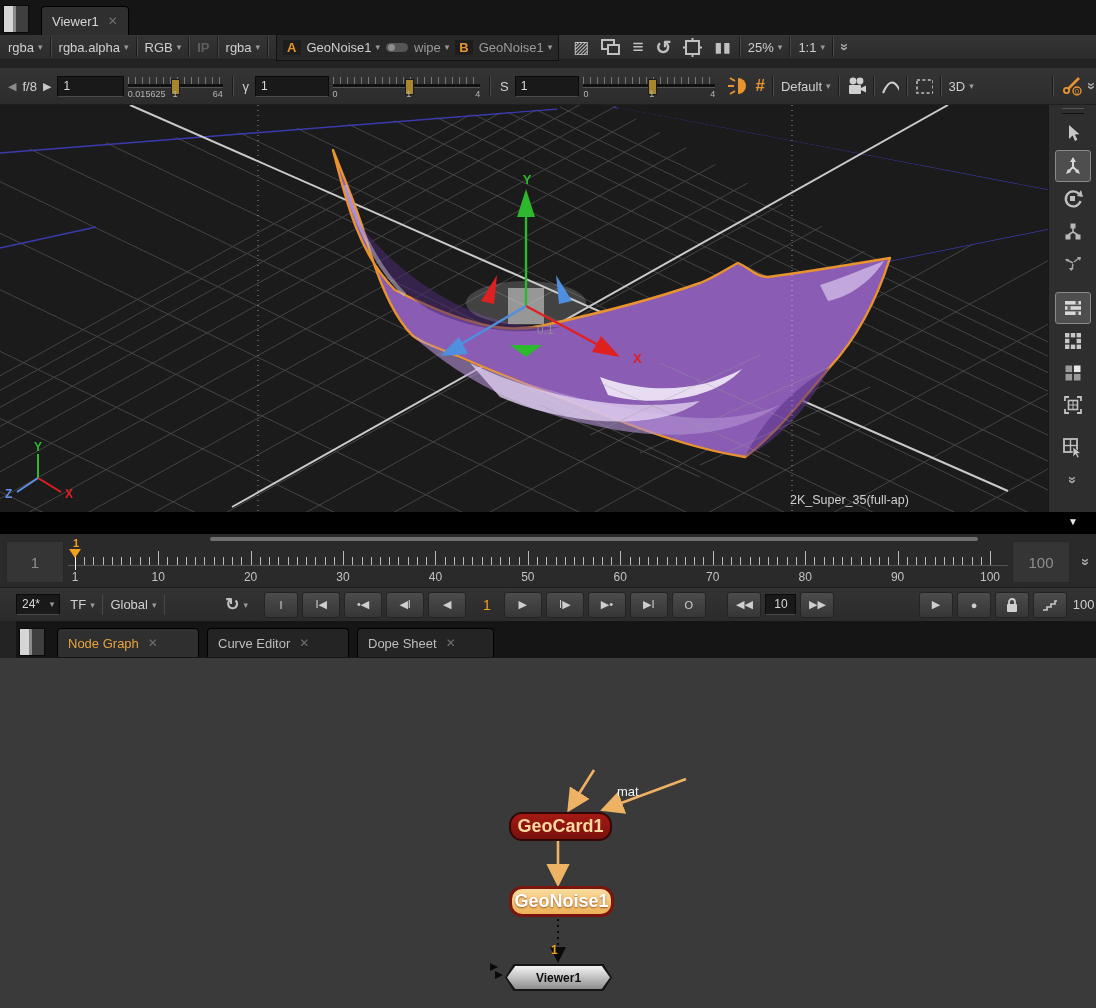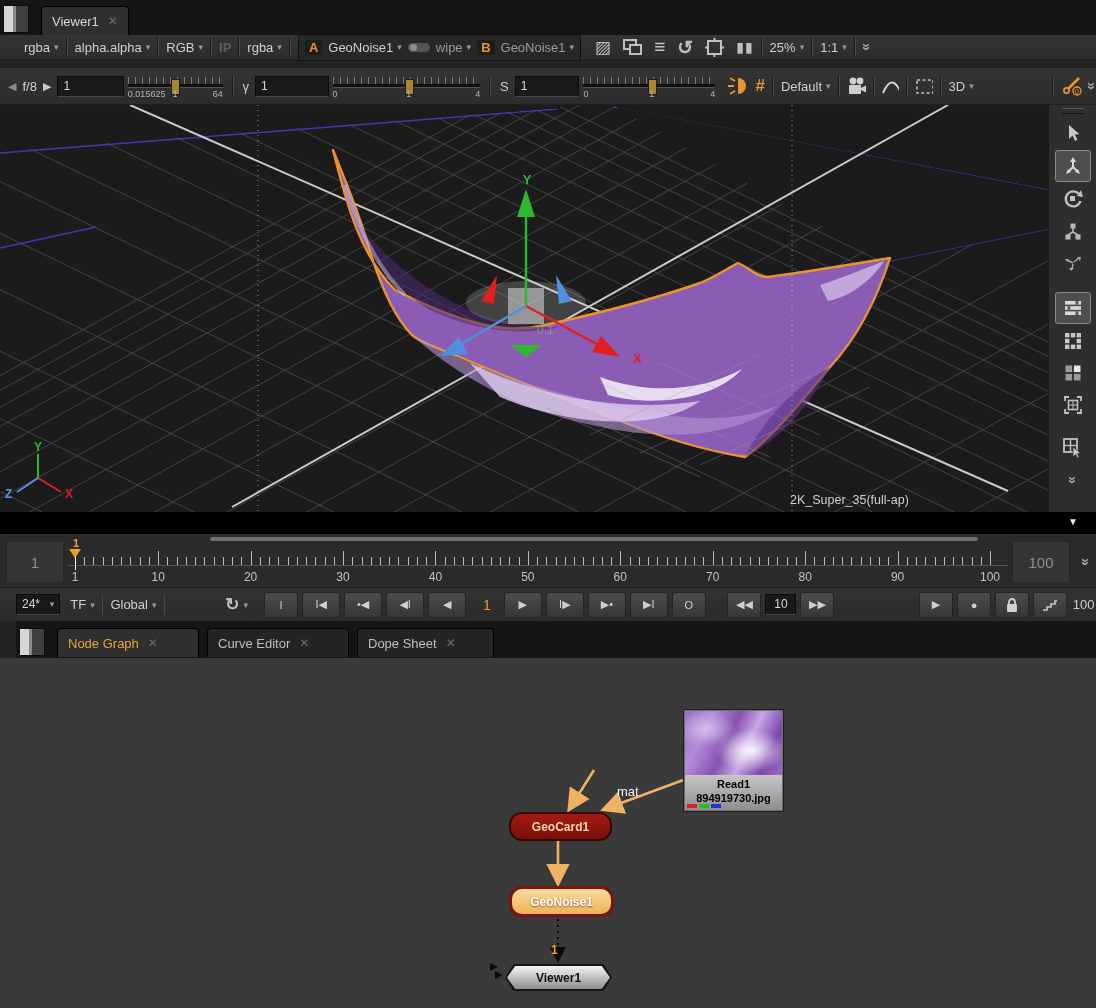--- a/index.html
+++ b/index.html
@@ -40,43 +40,43 @@
         border:1px solid #242424;border-radius:3px;color:#cfcfcf;display:flex;align-items:center;
         justify-content:center;font-size:11px;margin-right:4px;}
   .tbtn.small{min-width:24px;}
   
   .framebox{background:#353535;border:1px solid #272727;color:#8d8d8d;font-size:15px;
             display:flex;align-items:center;justify-content:center;}
   .tick{position:absolute;width:1px;background:#b9b9b9;}
   .ticklabel{position:absolute;color:#c2c2c2;font-size:12px;transform:translateX(-50%);}
   
   .node-pill{position:absolute;width:99px;height:25px;border-radius:13px;display:flex;
-             align-items:center;justify-content:center;font-size:12px;font-weight:bold;}
+             align-items:center;justify-content:center;font-size:18px;font-weight:bold;}
   .nodelabel{font-size:11px;font-weight:bold;color:#000;text-align:center;line-height:1.3;}
   svg text{font-family:"Liberation Sans",sans-serif;}
 </style>
 </head>
 <body>
 
 <div class="abs tabbar row" style="left:0;top:0;width:1096px;height:35px;">
   <div class="paneicon" style="margin:3px 0 0 3px;"></div>
   <div class="tab active" style="margin-left:12px;">
     <span>Viewer1</span>
     <span class="tabclose">✕</span>
   </div>
 </div>
 
-<div class="abs toolbar row" style="left:0;top:35px;width:1096px;height:25px;padding-left:24px;box-sizing:border-box;">
+<div class="abs toolbar row" style="left:0;top:35px;width:1096px;height:25px;padding-left:8px;box-sizing:border-box;">
   <div class="dd">
       <span>rgba</span>
       <span class="caret">▾</span>
     </div>
   <div class="vdiv"></div>
   <div class="dd">
-      <span>alpha.alpha</span>
+      <span>rgba.alpha</span>
       <span class="caret">▾</span>
     </div>
   <div class="vdiv"></div>
   <div class="dd">
       <span>RGB</span>
       <span class="caret">▾</span>
     </div>
   <div class="vdiv"></div>
   <span style="color:#5e5e5e;font-weight:bold;">IP</span>
   <div class="vdiv"></div>
@@ -691,37 +691,20 @@
     <line x1="686" y1="121" x2="605" y2="151" stroke="#eeb264" stroke-width="2.6" marker-end="url(#oarr)"></line>
     <line x1="594" y1="112" x2="570" y2="150" stroke="#eeb264" stroke-width="2.6" marker-end="url(#oarr)"></line>
     <line x1="558" y1="181" x2="558" y2="224" stroke="#eeb264" stroke-width="2.6" marker-end="url(#oarr)"></line>
     <line x1="558" y1="255" x2="558" y2="301" stroke="#0a0a0a" stroke-width="2" stroke-dasharray="2 4" marker-end="url(#barr)"></line>
     <text x="617" y="138" fill="#f2f2f2" font-size="13">mat</text>
     <text x="551" y="296" fill="#f0a01e" font-size="12" font-weight="bold">1</text>
     <polygon points="495,313 503,317 495,321" fill="#0a0a0a"></polygon>
     <polygon points="490,305 498,309 490,313" fill="#0a0a0a"></polygon>
   </svg>
 
-  <div class="abs" style="left:684px;top:52px;width:97px;height:99px;border:1px solid #6f6f6f;outline:1px solid #1e1e1e;background:#9a9a9a;">
-    <div style="width:97px;height:64px;background:
-        radial-gradient(60% 55% at 68% 62%, rgba(255,255,255,0.9), rgba(255,255,255,0) 60%),
-        radial-gradient(45% 40% at 22% 28%, rgba(220,200,240,0.8), rgba(220,200,240,0) 70%),
-        linear-gradient(115deg,#9a6cc6 0%,#b48bd8 22%,#8652b2 45%,#c7a6e4 62%,#7e47ab 82%,#9b6dc4 100%);"></div>
-    <div style="width:97px;height:35px;background:linear-gradient(#c6c6c6,#8e8e8e);position:relative;">
-      <div class="nodelabel" style="padding-top:2px;">
-        <div>Read1</div>
-        <div>894919730.jpg</div>
-      </div>
-      <div class="abs" style="left:2px;bottom:2px;height:4px;display:flex;">
-        <div style="width:10px;height:4px;background:#e02020;margin-right:2px;"></div>
-        <div style="width:10px;height:4px;background:#20c020;margin-right:2px;"></div>
-        <div style="width:10px;height:4px;background:#2030e0;"></div>
-      </div>
-    </div>
-  </div>
 
   <div class="node-pill" style="left:509px;top:154px;background:linear-gradient(#a51a13,#79100b);border:2px solid #320705;color:#ffd9a1;">
     <span>GeoCard1</span>
   </div>
 
   <div class="node-pill" style="left:509px;top:228px;background:linear-gradient(#fadc9e,#efb258);border:3px solid #7a150e;color:#fff;text-shadow:0 1px 2px rgba(110,40,0,0.7);">
     <span>GeoNoise1</span>
   </div>
 
   <div class="abs" style="left:505px;top:306px;width:107px;height:27px;background:#161616;clip-path:polygon(0 50%,8% 0,92% 0,100% 50%,92% 100%,8% 100%);">

